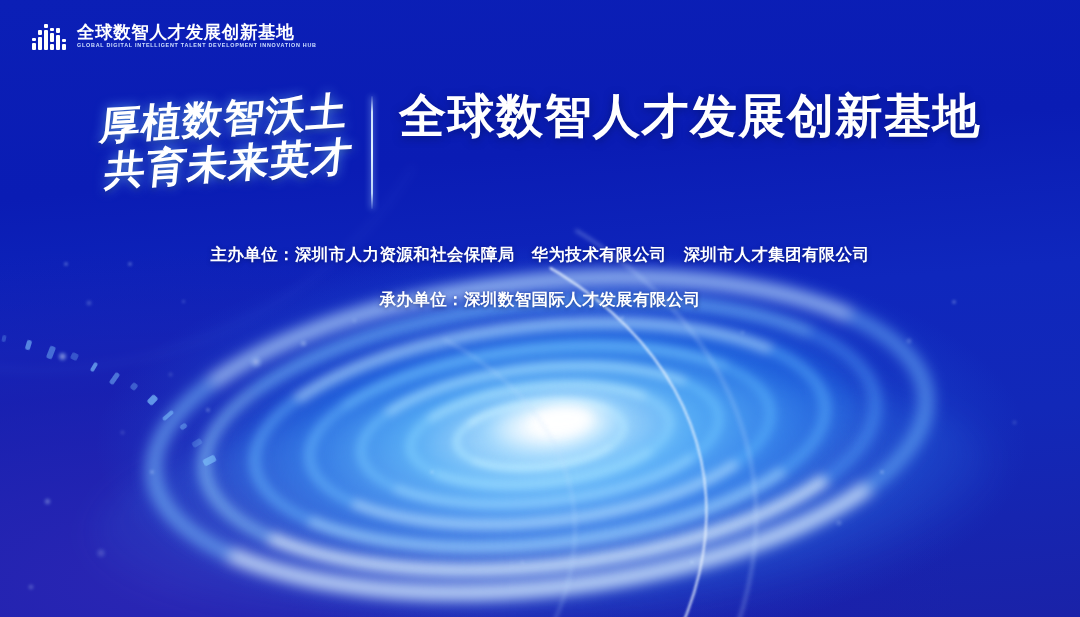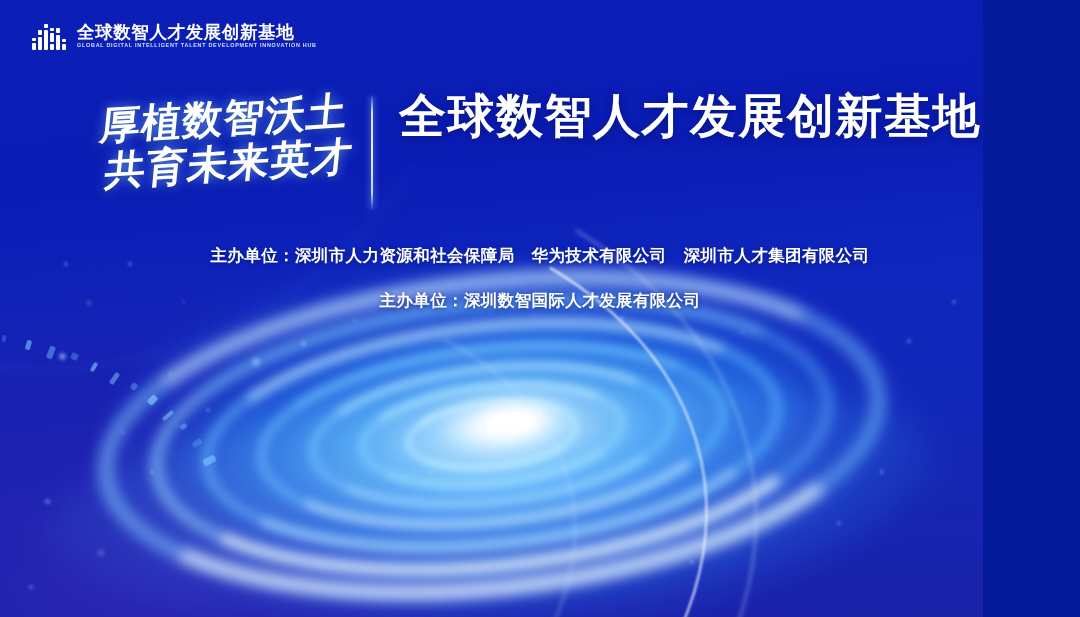--- a/index.html
+++ b/index.html
@@ -1,21 +1,21 @@
 <!DOCTYPE html>
 <html lang="zh"><head>
 <meta charset="utf-8">
 <title>Event Banner</title>
 <style>
   html,body{margin:0;padding:0;background:#061a9c;}
   body{font-family:"Liberation Sans","DejaVu Sans",sans-serif;}
 
   .stage{
     position:relative;
-    width:983px;height:617px;
+    width:1080px;height:617px;
     overflow:hidden;
     background:
       radial-gradient(ellipse 60% 45% at 52% 72%, #2f7ff5 0%, rgba(30,90,220,0.55) 40%, rgba(14,40,180,0) 72%),
       radial-gradient(ellipse 95% 70% at 15% 95%, #2a26b4 0%, rgba(30,28,170,0.6) 45%, rgba(14,30,170,0) 78%),
       linear-gradient(175deg, #0b1fb6 0%, #0a1cb4 28%, #0f27bd 50%, #1228b8 70%, #1a22a8 100%);
   }
 
   
   .bg-layer{position:absolute;inset:0;pointer-events:none;}
 
@@ -278,20 +278,21 @@
   
   .orgs{
     position:absolute;left:0;top:247px;width:1080px;
     z-index:6;text-align:center;
   }
   .org-line{
     color:#ffffff;font-size:16.5px;font-weight:bold;
     letter-spacing:.4px;line-height:1;
     text-shadow:0 1px 4px rgba(3,18,90,.6);
     white-space:nowrap;
+    font-family:Liberation Serif, serif;
   }
   .org-line.l2{margin-top:28px;}
 </style>
 </head>
 <body>
 
 <div class="stage">
 
   <div class="bg-layer">
     <div class="sweep s1"></div>
@@ -407,16 +408,16 @@
 
     <div class="divider"></div>
 
     <div class="titles">
       <div class="title-1">全球数智人才发展创新基地</div>
     </div>
   </div>
 
   <div class="orgs">
     <div class="org-line l1" id="host-line">主办单位：深圳市人力资源和社会保障局 华为技术有限公司 深圳市人才集团有限公司</div>
-    <div class="org-line l2" id="organizer-line">主办单位：深圳数智国际人才发展有限公司</div>
+    <div class="org-line l2" id="organizer-line">承办单位：深圳数智国际人才发展有限公司</div>
   </div>
 
 </div>
 
 </body></html>

